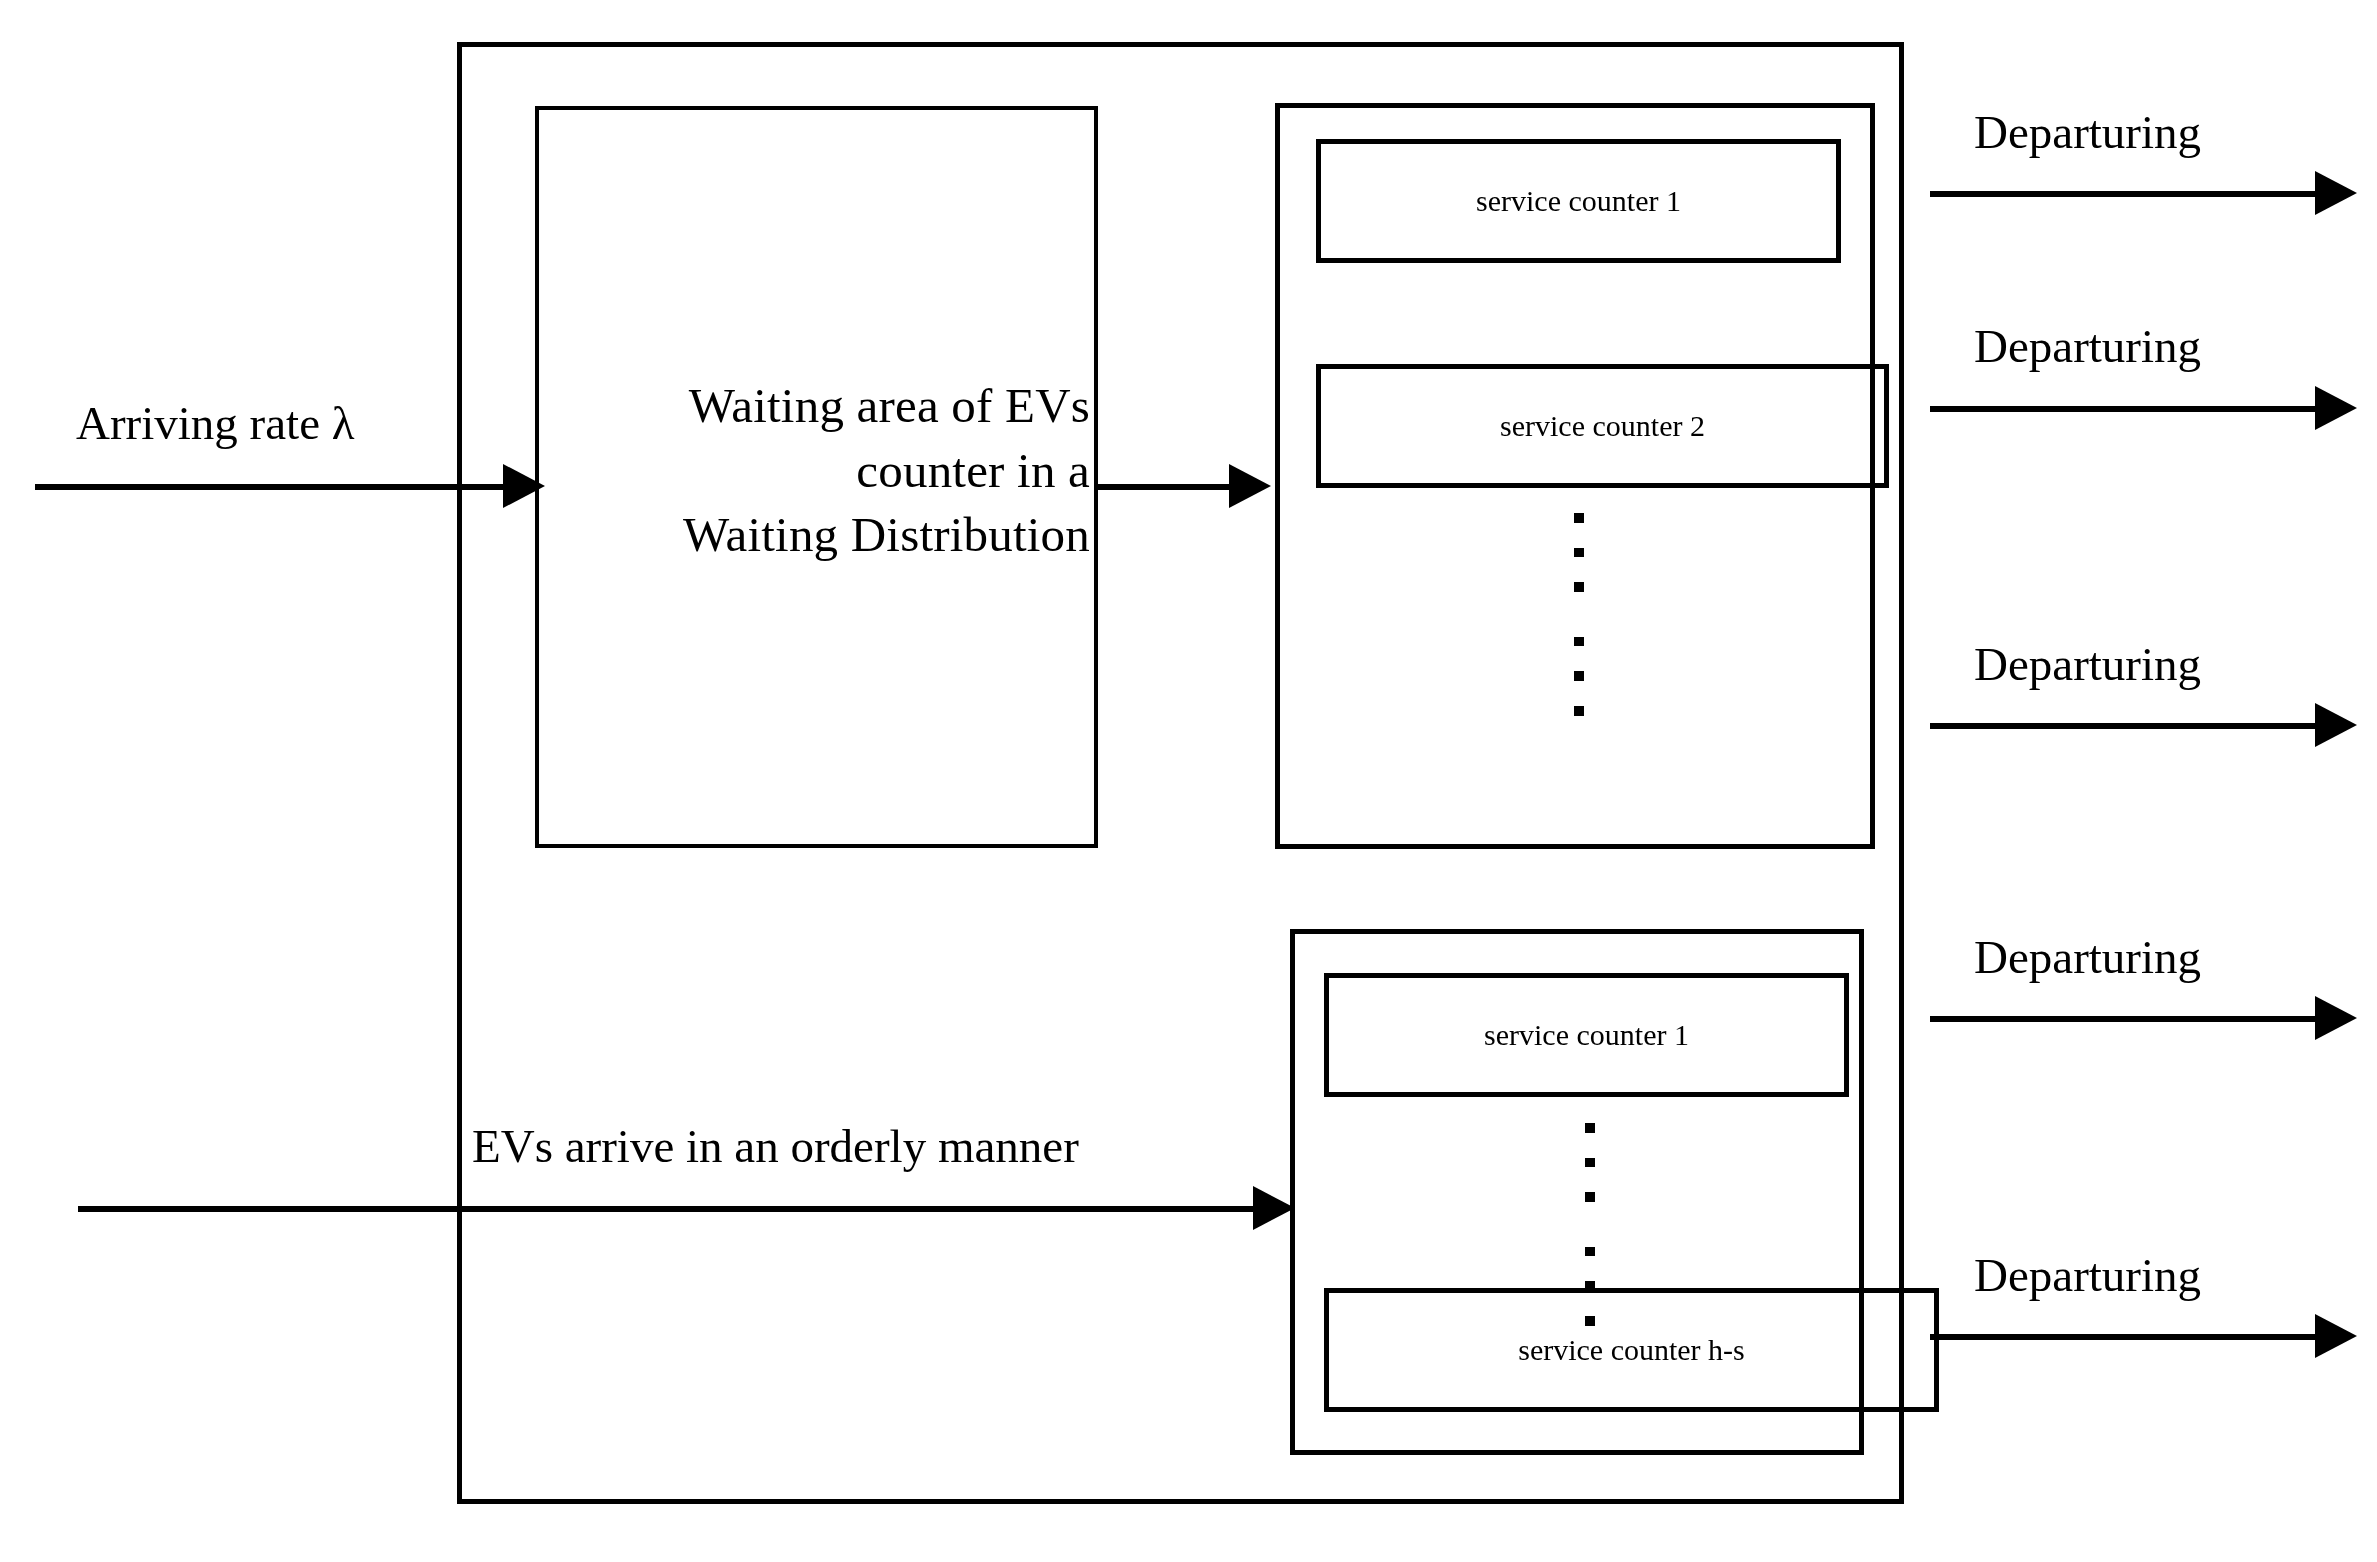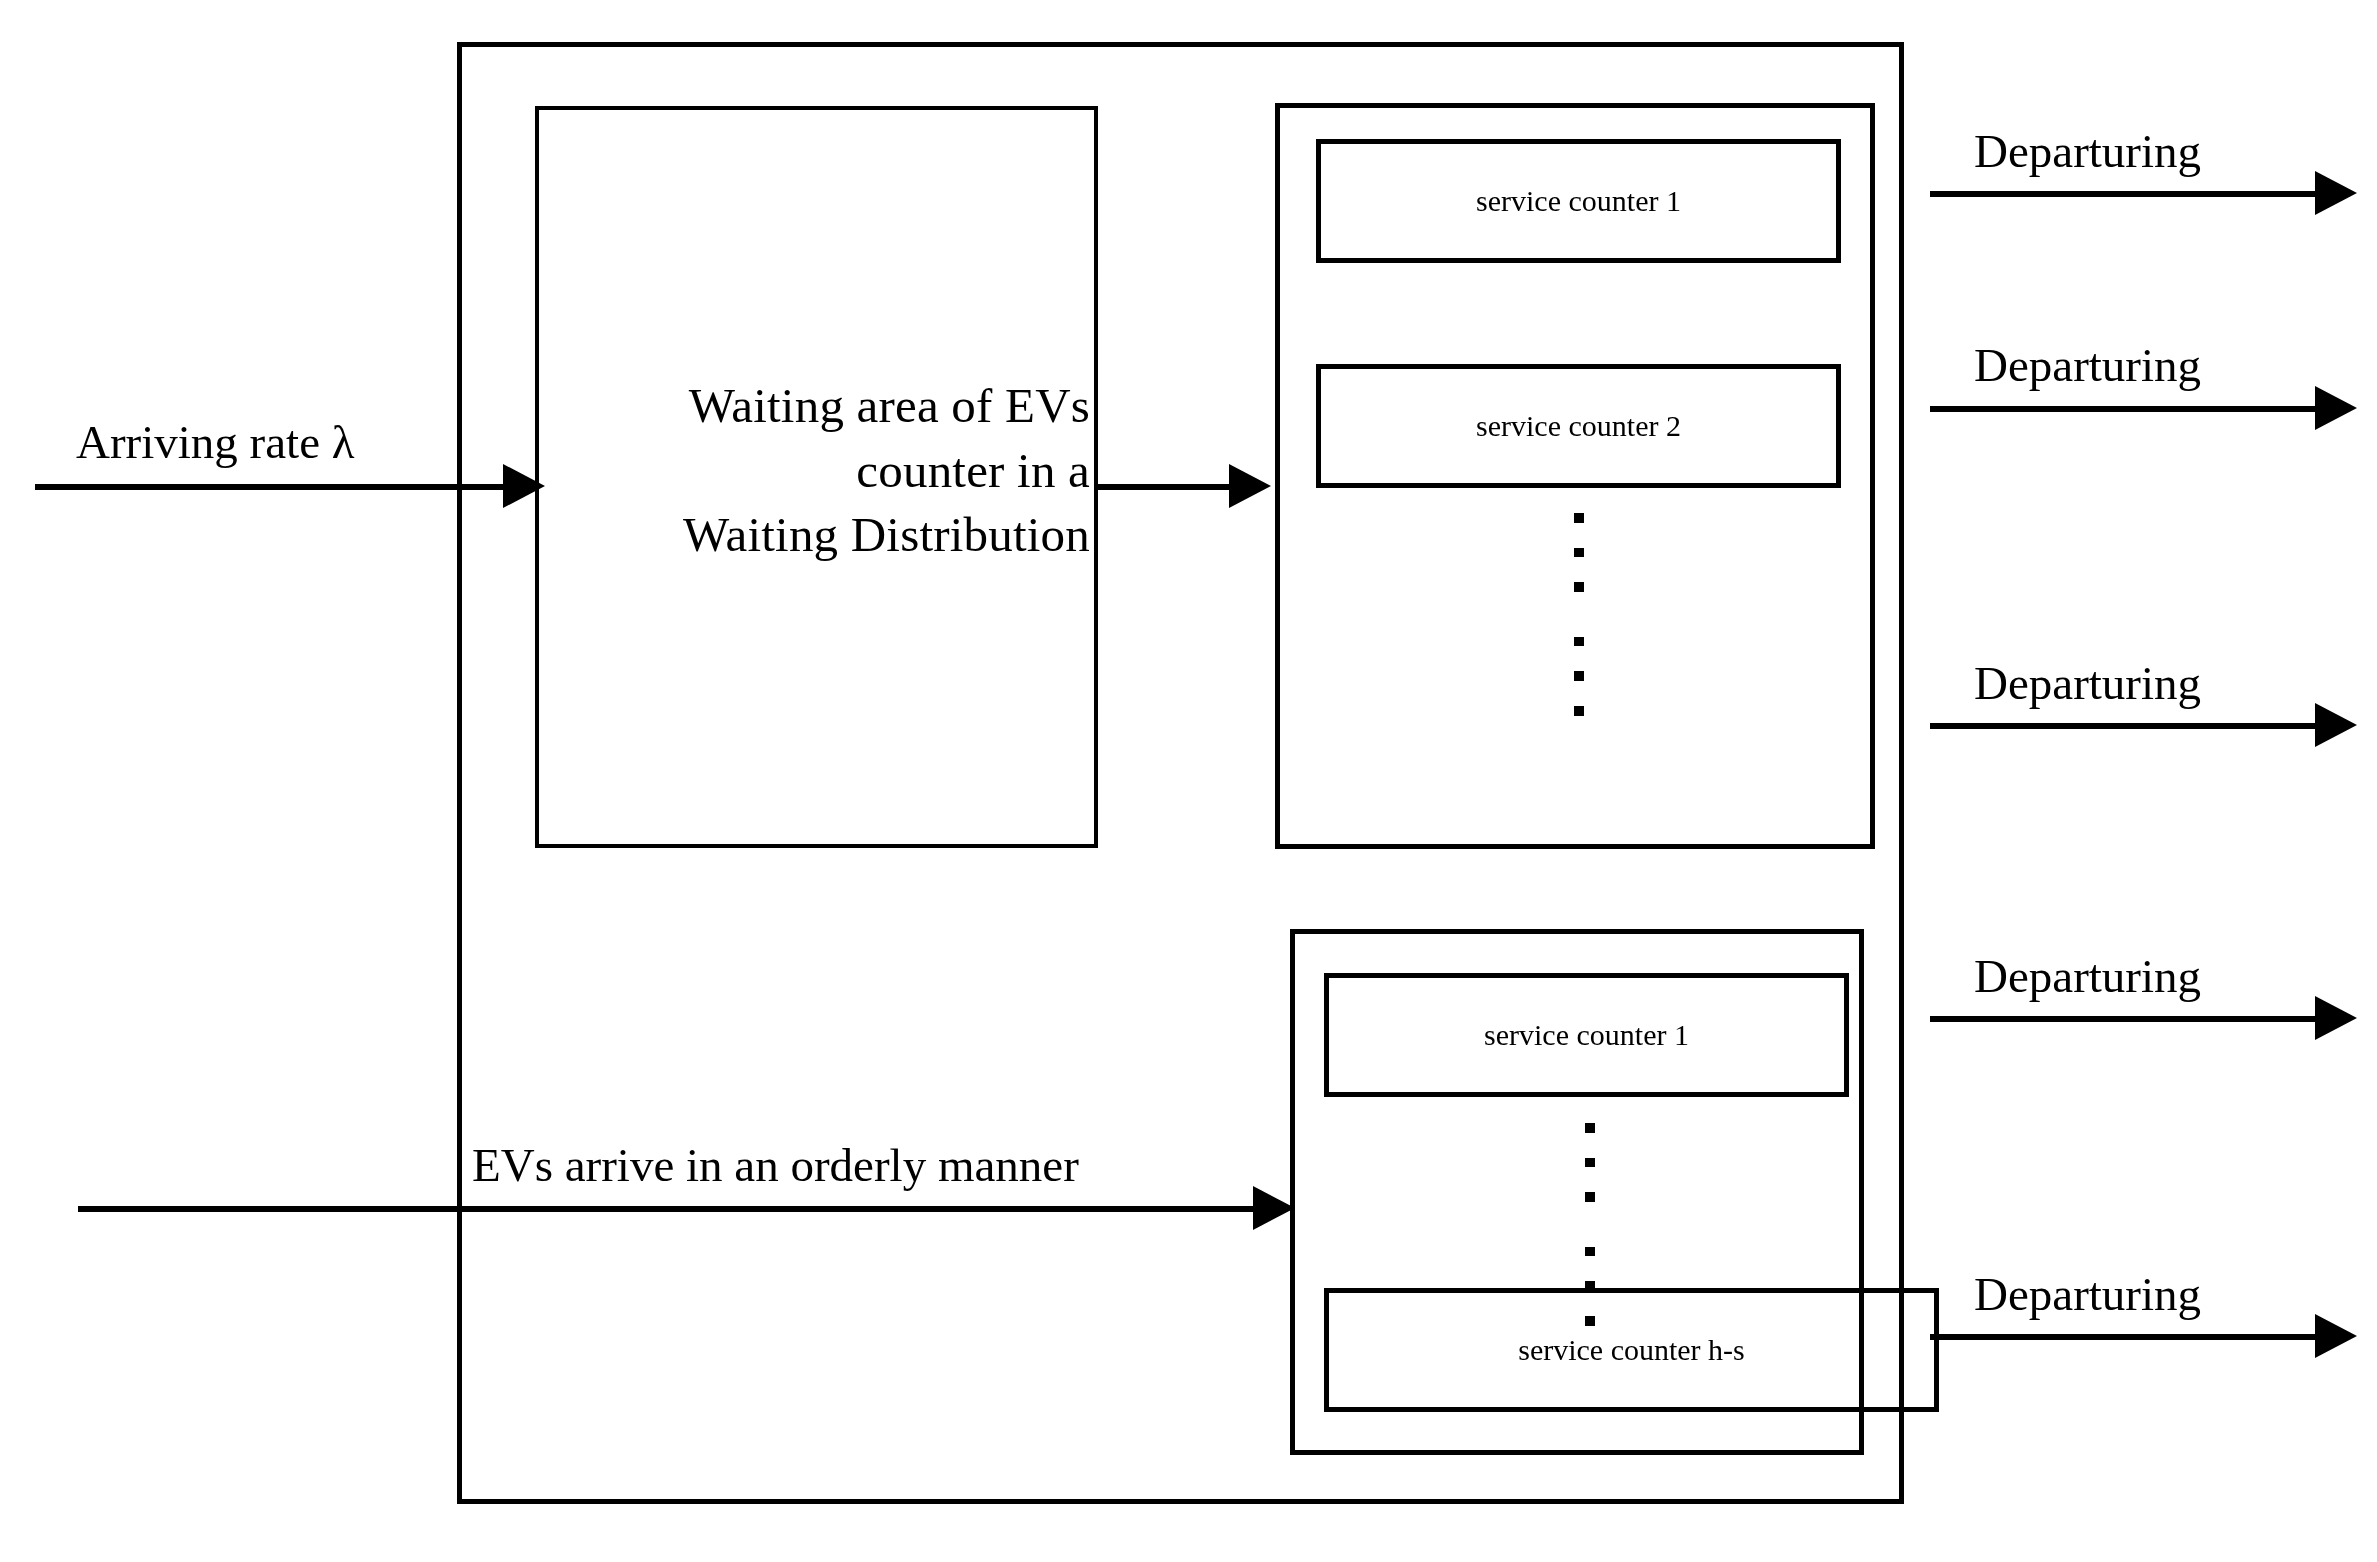--- a/index.html
+++ b/index.html
@@ -76,21 +76,21 @@
     border: 5.2px solid #000000;
     display: flex;
     align-items: center;
     justify-content: center;
     font-size: 30px;
     white-space: nowrap;
   }
 
   
   #counter-top-1 { left: 1316px; top: 139px;  width: 525px; height: 124px; }
-  #counter-top-2 { left: 1316px; top: 364px;  width: 525px; height: 124px; }
+  #counter-top-2 { left: 1316px; top: 364px;  width: 573px; height: 124px; }
   #counter-top-s { left: 1316px; top: 681px;  width: 525px; height: 124px; }
 
   
   #counter-bot-1   { left: 1324px; top: 973px; width: 525px; height: 124px; }
   #counter-bot-hs  { left: 1324px; top: 1288px; width: 615px; height: 124px; }
 
   
   .vdots {
     position: absolute;
     width: 26px;
@@ -120,21 +120,20 @@
     width: 0;
     height: 0;
     border-top: 22.6px solid transparent;
     border-bottom: 22.6px solid transparent;
     border-left: 42px solid #000000;
   }
   .flow-label {
     position: absolute;
     font-size: 47px;
     white-space: nowrap;
-    margin-top: 19px;
   }
 
   
   #arrive-line      { left: 35px;  top: 484px; width: 479px; }
   #arrive-arrowhead { left: 503px; top: 464px; }
   #arrive-label     { left: 76px;  top: 396px; text-align: center; }
 
   
   #wa-to-counters-line      { left: 1098px; top: 484px; width: 135px; }
   #wa-to-counters-arrowhead { left: 1229px; top: 464px; }

